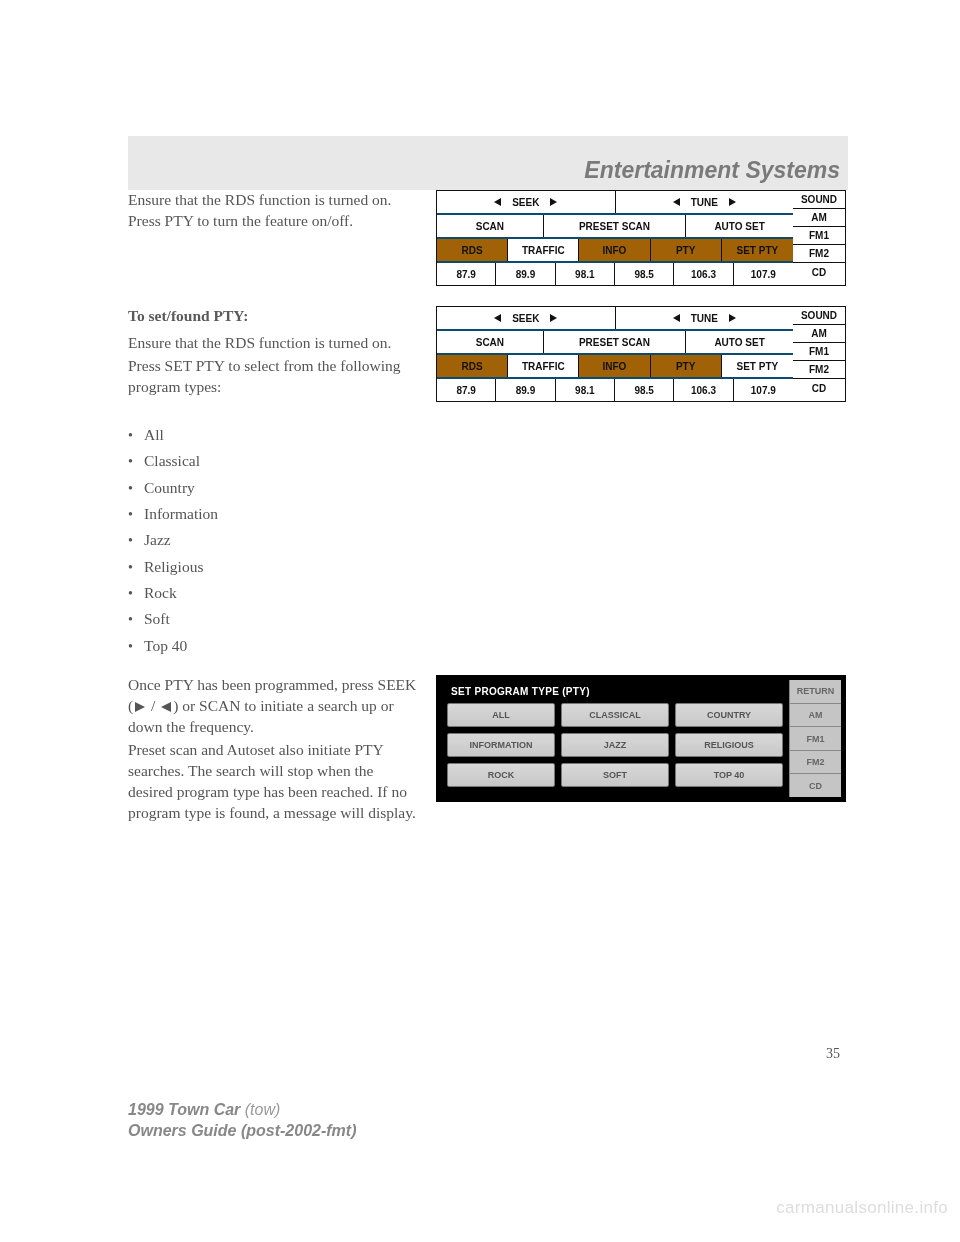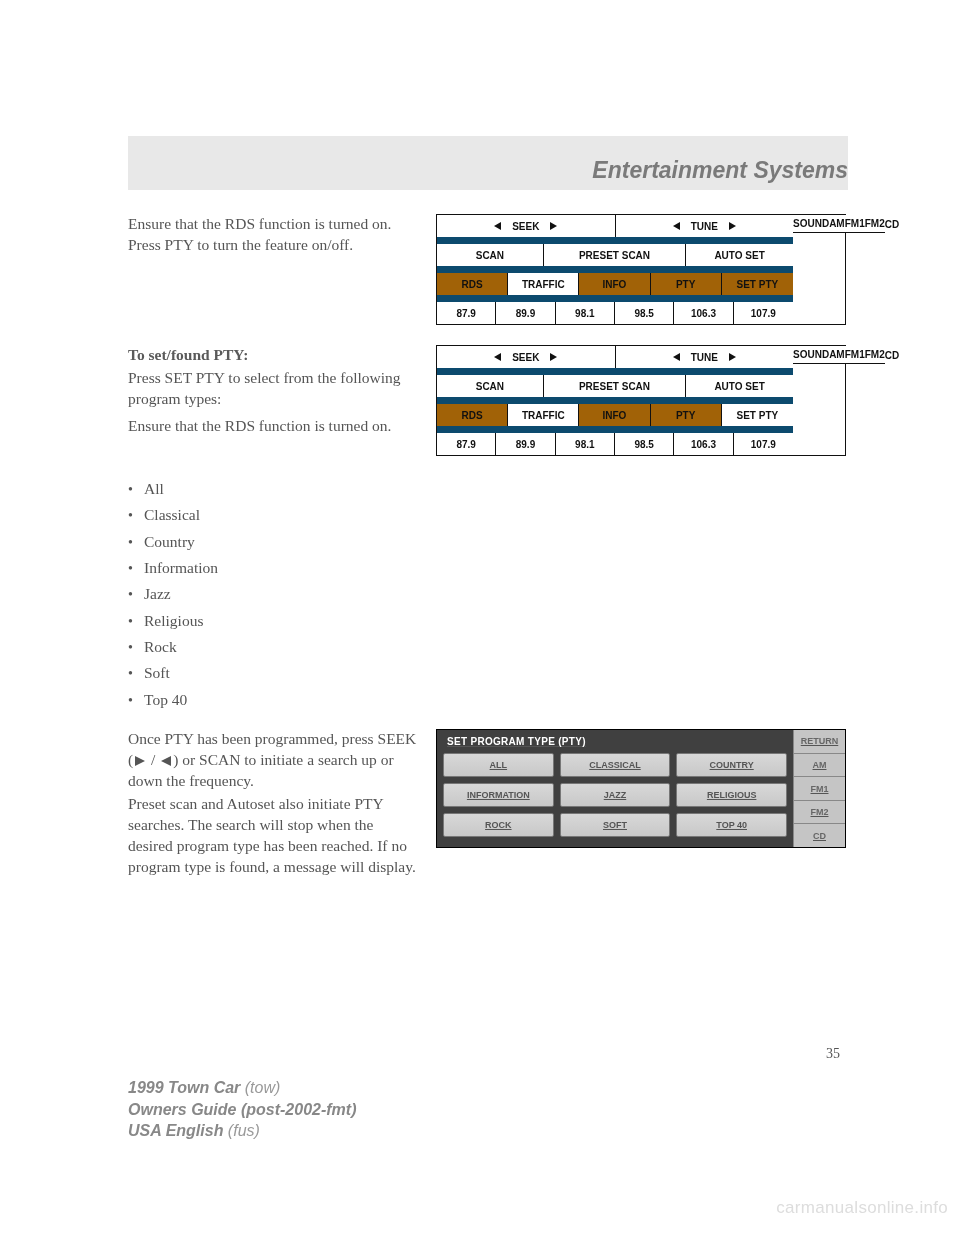--- a/index.html
+++ b/index.html
@@ -1,52 +1,52 @@
 <!DOCTYPE html>
 <html><head>
 <meta charset="utf-8">
 <style>
   * { margin: 0; padding: 0; box-sizing: border-box; }
   html, body { width: 960px; height: 1242px; background: #fff; font-family: Georgia, 'Times New Roman', serif; color: #555; position: relative; }
   .page { position: absolute; left: 128px; top: 136px; width: 720px; }
-  .header-band { background: #e8e8e8; height: 54px; display: flex; align-items: flex-end; justify-content: flex-end; padding-bottom: 6px; }
+  .header-band { background: #e8e8e8; height: 54px; display: flex; align-items: flex-end; justify-content: flex-end; padding-right: 8px; padding-bottom: 6px; }
   .header-title { font-family: Arial, Helvetica, sans-serif; font-weight: bold; font-size: 23px; color: #7a7a7a; font-style: italic; }
-  .content { padding-top: 24px; }
+  .content { }
   .row { display: flex; align-items: flex-start; gap: 18px; margin-bottom: 20px; }
   .textcol { flex: 0 0 290px; font-size: 15.5px; line-height: 1.35; }
   .imgcol { flex: 1; }
   .bold { font-family: 'Times New Roman', serif; font-weight: bold; color: #5a5a5a; }
   .bullets { margin-top: 10px; margin-bottom: 16px; }
   .bullets li { list-style: none; font-size: 15.5px; line-height: 1.7; padding-left: 0; }
   .bullets li::before { content: "•"; display: inline-block; width: 16px; font-size: 14px; }
   .pagenum { position: absolute; right: 8px; top: 910px; font-size: 14px; }
   .footer { position: absolute; left: 128px; bottom: 100px; font-family: Arial, Helvetica, sans-serif; font-size: 16px; font-style: italic; color: #999; line-height: 1.35; }
   .footer .bi { font-weight: bold; color: #888; }
   .watermark { position: absolute; right: 12px; bottom: 24px; font-family: Arial, sans-serif; font-size: 17px; color: #ddd; letter-spacing: 0.3px; }
 
   
   .radio { display: flex; border: 1px solid #111; width: 410px; }
   .radio-main { flex: 1; display: flex; flex-direction: column; }
-  .radio-side { width: 52px; display: flex; flex-direction: row; }
-  .r-row { display: flex; border-bottom: 7px solid #0c4a6e; }
+  .radio-side { width: 52px; display: flex; flex-direction: column; }
+  .r-row { display: flex; border-bottom: 2px solid #0c4a6e; }
   .r-row:last-child { border-bottom: none; }
   .cell { border-right: 1px solid #111; display: flex; align-items: center; justify-content: center; font-family: Arial, Helvetica, sans-serif; font-weight: bold; font-size: 10px; height: 22px; background: #fff; color: #111; }
   .cell:last-child { border-right: none; }
   .hl { background: #a16207; }
   .side-cell { border-bottom: 1px solid #111; display: flex; align-items: center; justify-content: center; font-family: Arial, Helvetica, sans-serif; font-weight: bold; font-size: 10px; height: 22px; background: #fff; color: #111; }
   .side-cell:last-child { border-bottom: none; }
   .tri-l::before { content: ""; display: inline-block; border-top: 4px solid transparent; border-bottom: 4px solid transparent; border-right: 7px solid #111; margin-right: 3px; }
   .tri-r::after { content: ""; display: inline-block; border-top: 4px solid transparent; border-bottom: 4px solid transparent; border-left: 7px solid #111; margin-left: 3px; }
   .seekcell { flex: 1; display: flex; align-items: center; justify-content: center; gap: 8px; }
   .half { flex: 1; }
   .sixth { width: 16.666%; }
   .fifth { width: 20%; }
 
   
-  .pty { width: 410px; border: 1px solid #000000; background: #404040; font-family: Arial, Helvetica, sans-serif; display: flex; text-decoration: underline; }
+  .pty { width: 410px; border: 5px solid #000000; background: #000000; font-family: Arial, Helvetica, sans-serif; display: flex; }
   .pty-main { flex: 1; padding: 4px 6px 10px 6px; }
   .pty-title { color: #fff; font-size: 10px; font-weight: bold; padding: 2px 4px 6px 4px; letter-spacing: 0.3px; }
   .pty-grid { display: grid; grid-template-columns: repeat(3, 1fr); gap: 6px 6px; }
   .pty-btn { background: linear-gradient(#d8d8d8,#c8c8c8); border: 1px solid #777; height: 24px; font-size: 9px; color: #555; display: flex; align-items: center; justify-content: center; font-weight: bold; border-radius: 2px; }
   .pty-side { width: 52px; border-left: 1px solid #888; display: flex; flex-direction: column; }
   .pty-scell { flex: 1; border-bottom: 1px solid #888; display: flex; align-items: center; justify-content: center; font-size: 9px; font-weight: bold; color: #666; background: #c5c5c5; }
   .pty-scell:last-child { border-bottom: none; }
 
   .seek-inline-r { display: inline-block; width: 0; height: 0; border-top: 5px solid transparent; border-bottom: 5px solid transparent; border-left: 10px solid #555; vertical-align: -1px; margin: 0 2px; }
   .seek-inline-l { display: inline-block; width: 0; height: 0; border-top: 5px solid transparent; border-bottom: 5px solid transparent; border-right: 10px solid #555; vertical-align: -1px; margin: 0 2px; }
@@ -106,22 +106,22 @@
             <div class="side-cell" style="height:18px">FM2</div>
             <div class="side-cell" style="height:18px">CD</div>
           </div>
         </div>
       </div>
     </div>
 
     <div class="row" style="margin-top:10px">
       <div class="textcol">
         <div class="bold">To set/found PTY:</div>
+        <div style="margin-top:6px">Ensure that the RDS function is turned on.</div>
         <div style="margin-top:2px">Press SET PTY to select from the following program types:</div>
-        <div style="margin-top:6px">Ensure that the RDS function is turned on.</div>
       </div>
       <div class="imgcol">
         <div class="radio">
           <div class="radio-main">
             <div class="r-row">
               <div class="cell seekcell half">
                   <span class="tri-l"></span>
                   <span>SEEK</span>
                   <span class="tri-r"></span>
                 </div>
@@ -208,16 +208,15 @@
     </div>
 
   </div>
 
   <div class="pagenum">35</div>
 </div>
 
 <div class="footer">
   <div><span class="bi">1999 Town Car </span><span>(tow)</span></div>
   <div><span class="bi">Owners Guide (post-2002-fmt)</span></div>
-  <div><span class="bi">USA English </span><span>(fus)</span></div>
 </div>
 
 <div class="watermark">carmanualsonline.info</div>
 
 </body></html>

